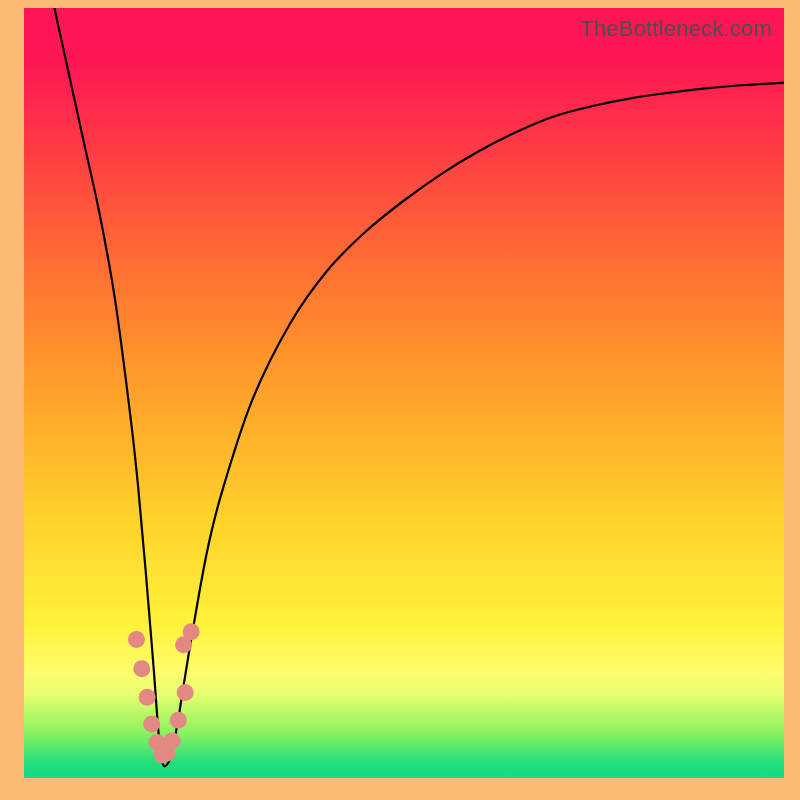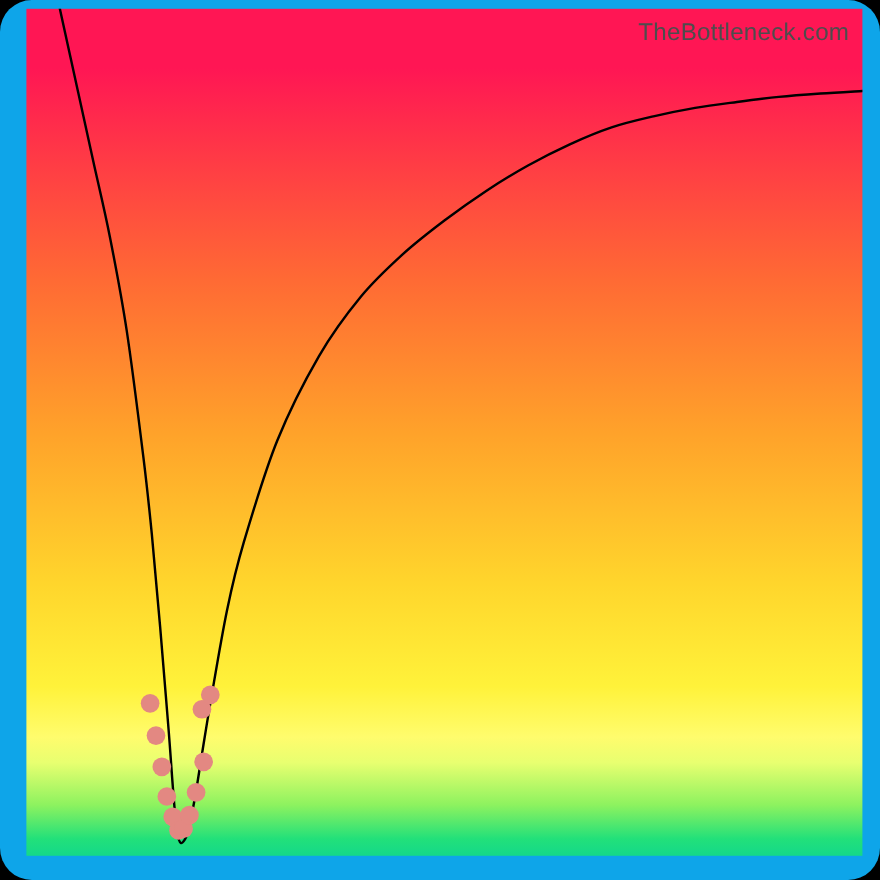--- a/index.html
+++ b/index.html
@@ -8,22 +8,21 @@
     width: 800px;
     height: 800px;
     overflow: hidden;
     background: #000;
     font-family: Arial, Helvetica, sans-serif;
   }
   .frame {
     position: absolute;
     left: 0; top: 0;
     width: 800px; height: 800px;
-    background: #0ea5e9;
-    border-radius: 29px;
+    background: #fdba74;
   }
   .plot {
     position: absolute;
     left: 24px;
     top: 8px;
     width: 760px;
     height: 770px;
     background: linear-gradient(to bottom,
       #ff1654 0%,
       #ff1654 7%,

